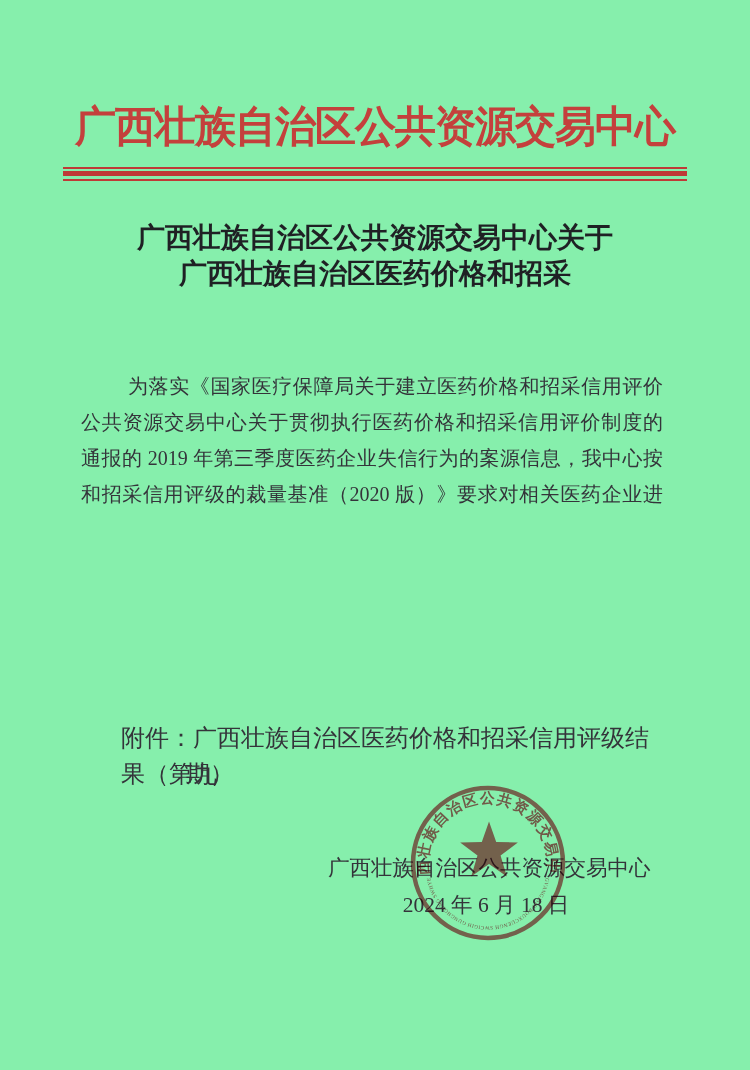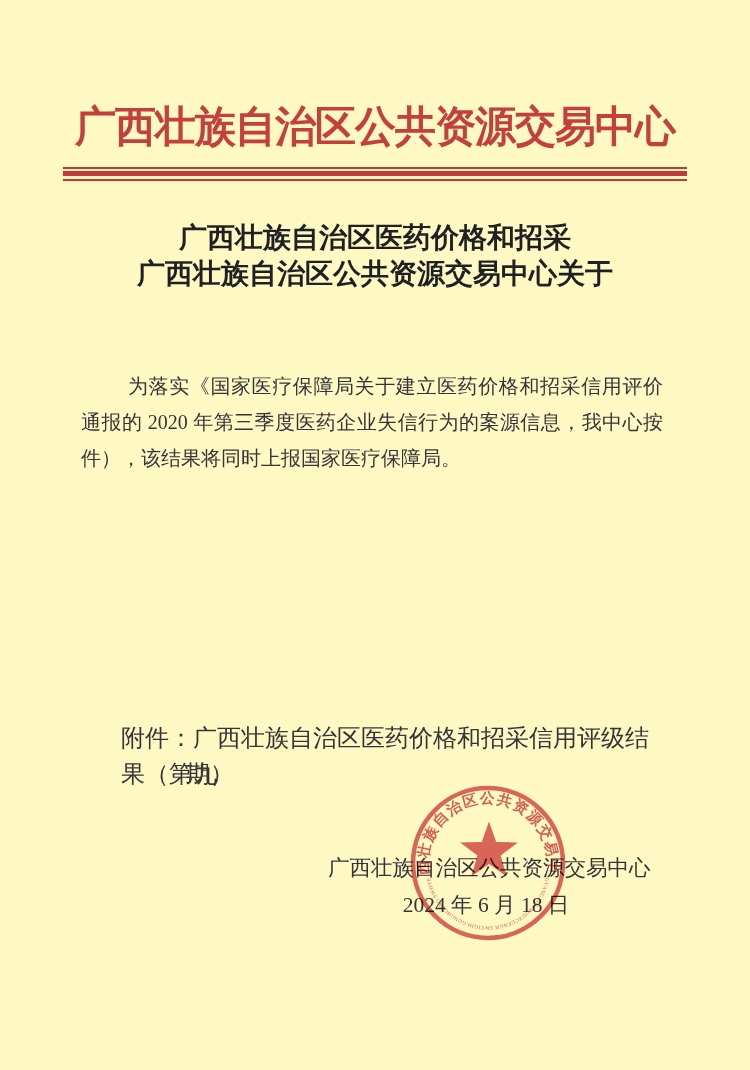--- a/index.html
+++ b/index.html
@@ -5,21 +5,21 @@
   html, body { margin: 0; padding: 0; }
   body {
     width: 750px; height: 1070px;
     background: #ffffff;
     font-family: "Liberation Serif", "DejaVu Serif", serif;
     position: relative;
     overflow: hidden;
   }
   .page {
     position: absolute; inset: 0;
-    background: #fef9c3;
+    background: #86efac;
   }
   
   .letterhead {
     position: absolute;
     top: 100px; left: 0; width: 750px;
     text-align: center;
     font-size: 41px;
     line-height: 52px;
     font-weight: 700;
     letter-spacing: -1px;
@@ -98,28 +98,29 @@
 
   <div class="rule">
     <div class="rl-thin"></div>
     <div class="rl-gap1"></div>
     <div class="rl-thick"></div>
     <div class="rl-gap2"></div>
     <div class="rl-thin2"></div>
   </div>
 
   <div class="doc-title">
+    <div>广西壮族自治区公共资源交易中心关于</div>
     <div>广西壮族自治区医药价格和招采</div>
-    <div>广西壮族自治区公共资源交易中心关于</div>
   </div>
 
   <div class="body-text">
     <div class="bl first">为落实《国家医疗保障局关于建立医药价格和招采信用评价</div>
-    <div class="bl">通报的 2020 年第三季度医药企业失信行为的案源信息，我中心按</div>
-    <div class="bl last">件），该结果将同时上报国家医疗保障局。</div>
+    <div class="bl">公共资源交易中心关于贯彻执行医药价格和招采信用评价制度的</div>
+    <div class="bl">通报的 2019 年第三季度医药企业失信行为的案源信息，我中心按</div>
+    <div class="bl">和招采信用评级的裁量基准（2020 版）》要求对相关医药企业进</div>
   </div>
 
   <div class="attach">
     <div class="al l1">附件：广西壮族自治区医药价格和招采信用评级结果（第九</div>
     <div class="al l2">期）</div>
   </div>
 
   <div class="sig">
     <div class="sl">广西壮族自治区公共资源交易中心</div>
     <div class="sl">2024 年 6 月 18 日</div>

